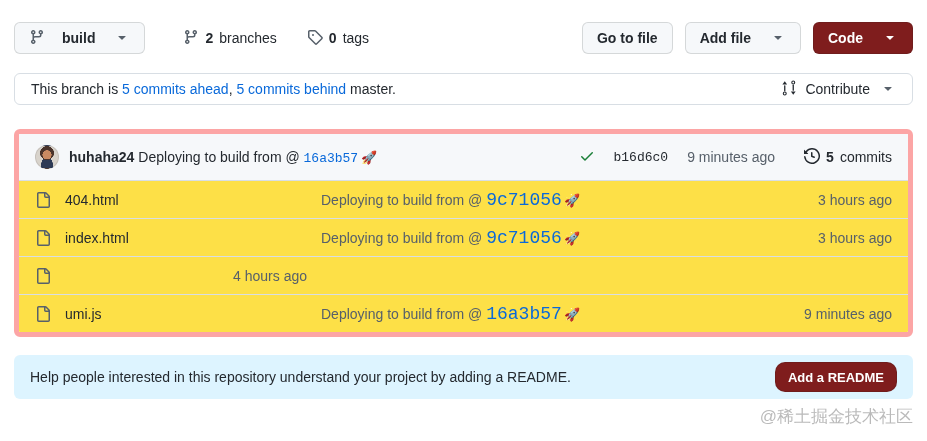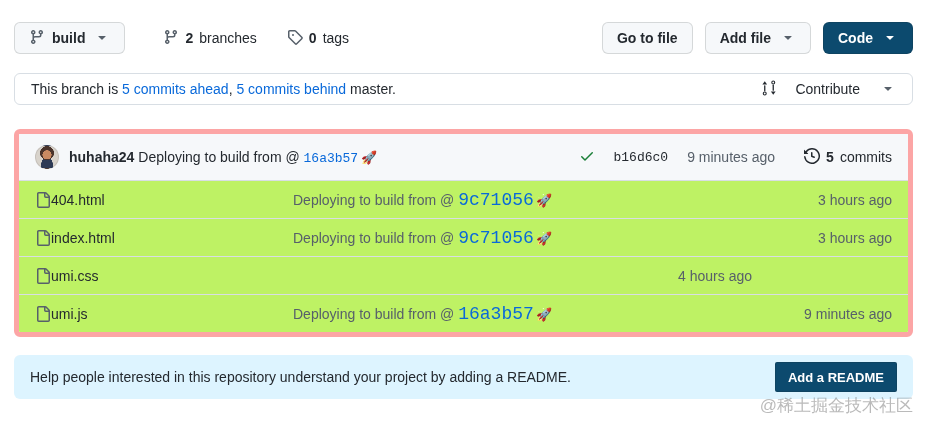--- a/index.html
+++ b/index.html
@@ -11,50 +11,50 @@
     font-size: 14px;
     color: #24292f;
     position: relative;
     overflow: hidden;
   }
   .wrap { padding: 22px 14px 0 14px; }
 
   
   .toolbar { display: flex; align-items: center; height: 32px; }
   .btn {
-    display: inline-flex; align-items: center; gap: 7px;
+    display: inline-flex; align-items: center; gap: 17px;
     height: 32px; padding: 0 14px;
     background: #f6f8fa;
     border: 1px solid rgba(27,31,36,0.15);
     border-radius: 6px;
     font-weight: 700; font-size: 14px; color: #24292f;
     cursor: pointer; white-space: nowrap;
   }
   .btn svg { flex: 0 0 auto; }
-  .btn-green { background: #0c4a6e; color: #ffffff; border-color: rgba(27,31,36,0.15); }
+  .btn-green { background: #7f1d1d; color: #ffffff; border-color: rgba(27,31,36,0.15); }
   .counts { display: flex; align-items: center; margin-left: 38px; gap: 30px; }
   .count-item { display: inline-flex; align-items: center; gap: 6px; color: #24292f; cursor: pointer; }
   .count-item .num { font-weight: 700; }
   .count-item svg { color: #57606a; }
   .toolbar-right { margin-left: auto; display: flex; gap: 12px; }
   .muted-icon { color: #57606a; }
   .caret { margin-left: 2px; }
 
   
   .status-bar {
     margin-top: 19px;
     height: 32px;
     border: 1px solid #d8dee4;
     border-radius: 6px;
     display: flex; align-items: center; justify-content: space-between;
     padding: 0 16px;
   }
   a.link { color: #0969da; text-decoration: none; cursor: pointer; }
   .contribute {
-    display: inline-flex; align-items: center; gap: 18px;
+    display: inline-flex; align-items: center; gap: 8px;
     color: #24292f; cursor: pointer; font-size: 14px;
   }
 
   
   .files-box {
     margin-top: 24px;
     border: 5px solid #fca5a5;
     border-radius: 6px;
     overflow: hidden;
   }
@@ -82,50 +82,51 @@
   .commit-header-right { margin-left: auto; display: flex; align-items: center; gap: 19px; }
   .check { color: #1a7f37; }
   .head-hash { color: #24292f; cursor: pointer; }
   .head-time { color: #57606a; margin-right: 10px; }
   .commits-group { display: inline-flex; align-items: center; gap: 6px; cursor: pointer; }
   .commits-group .num { font-weight: 700; }
 
   .file-row {
     display: grid;
     grid-template-columns: 16px 242px 1fr 140px;
+    column-gap: 14px;
     align-items: center;
     height: 38px;
     padding: 0 16px;
     border-top: 1px solid #d8dee4;
-    background: #bef264;
+    background: #fde047;
   }
   .file-icon { color: #57606a; display: flex; align-items: center; }
   .file-name { color: #24292f; cursor: pointer; }
   .file-msg { color: #57606a; white-space: nowrap; overflow: hidden; cursor: pointer; }
   .file-msg a.link { font-family: "Liberation Mono", "DejaVu Sans Mono", monospace; font-size: 18px; }
   .file-time { color: #57606a; text-align: right; white-space: nowrap; }
 
   
   .readme-banner {
     margin-top: 18px;
     height: 44px;
     background: #ddf4ff;
     border-radius: 6px;
     display: flex; align-items: center; justify-content: space-between;
     padding: 0 16px;
   }
   .readme-text { color: #24292f; }
   .btn-sm {
     height: 30px; padding: 0 12px; font-size: 13px;
-    border-radius: 2px;
+    border-radius: 10px;
   }
 
   .watermark {
     position: absolute;
-    right: 14px; bottom: 24px;
+    right: 14px; bottom: 13px;
     font-size: 17px;
     color: rgba(130,130,130,0.55);
     pointer-events: none;
     z-index: 5;
   }
 </style>
 </head>
 <body>
 
 <svg width="0" height="0" style="position:absolute">
@@ -257,21 +258,20 @@
       <span class="file-msg"><span>Deploying to build from @</span> <a class="link">9c71056</a><span class="rocket">🚀</span></span>
       <span class="file-time">3 hours ago</span>
     </div>
 
     <div class="file-row">
       <span class="file-icon">
           <svg width="16" height="16" viewBox="0 0 16 16" fill="currentColor">
             <use href="#p-file"></use>
           </svg>
         </span>
-      <span class="file-name">umi.css</span>
       <span class="file-time">4 hours ago</span>
     </div>
 
     <div class="file-row">
       <span class="file-icon">
           <svg width="16" height="16" viewBox="0 0 16 16" fill="currentColor">
             <use href="#p-file"></use>
           </svg>
         </span>
       <span class="file-name">umi.js</span>

